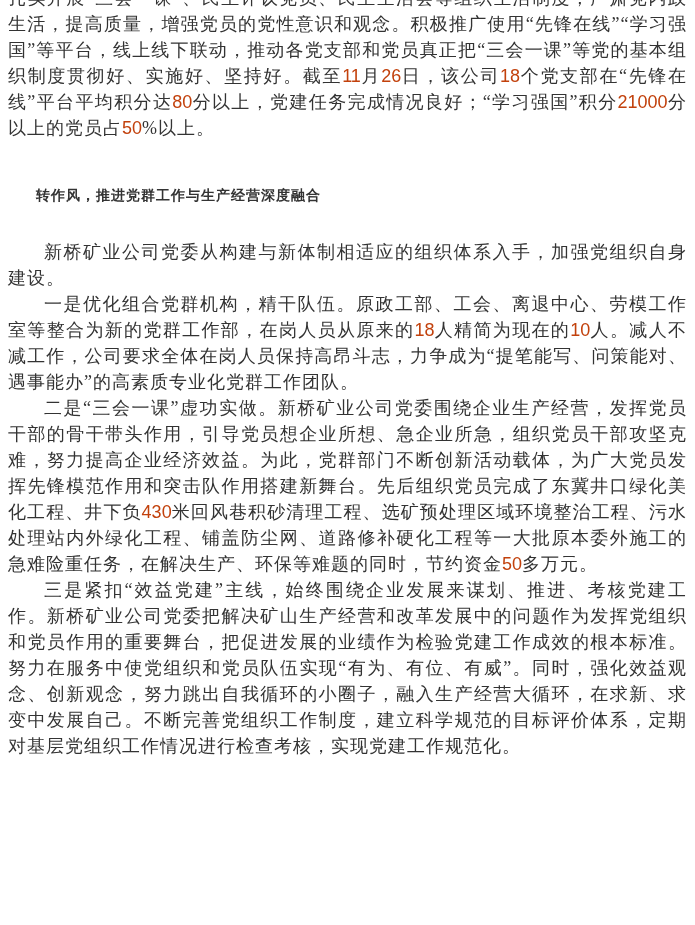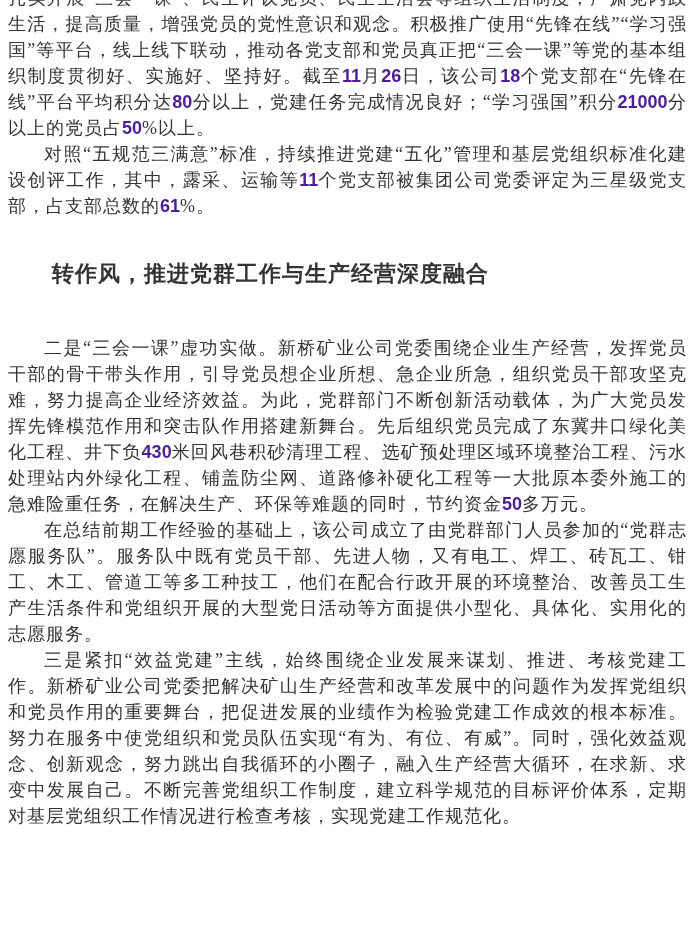--- a/index.html
+++ b/index.html
@@ -16,39 +16,38 @@
     line-height: 26px;
     letter-spacing: 1px;
     text-align: justify;
     word-break: break-all;
   }
   .para { margin: 0; }
   .para.indent { text-indent: 2em; }
   .clip-wrap { height: 11px; overflow: hidden; }
   .clip-wrap .para { margin-top: -15px; }
   .section-heading {
-    font-size: 22px;
+    font-size: 14px;
     font-weight: bold;
-    margin: 42px 0 48px 0;
+    margin: 42px 0 30px 0;
     text-indent: 2em;
     letter-spacing: 1px;
   }
   .num {
-    color: #4c1d95;
+    color: #c2410c;
     font-family: "Liberation Sans", "DejaVu Sans", sans-serif;
     letter-spacing: 0;
-    font-weight: bold;
   }
 </style>
 </head>
 <body>
 
 <div class="article">
     <div class="clip-wrap">
       <p class="para"><span>扎实开展“三会一课”、民主评议党员、民主生活会等组织生活制度，严肃党内政治</span></p>
     </div>
     <p class="para"><span>生活，提高质量，增强党员的党性意识和观念。积极推广使用“先锋在线”“学习强国”等平台，线上线下联动，推动各党支部和党员真正把“三会一课”等党的基本组织制度贯彻好、实施好、坚持好。截至</span><span class="num">11</span><span>月</span><span class="num">26</span><span>日，该公司</span><span class="num">18</span><span>个党支部在“先锋在线”平台平均积分达</span><span class="num">80</span><span>分以上，党建任务完成情况良好；“学习强国”积分</span><span class="num">21000</span><span>分以上的党员占</span><span class="num">50</span><span>%以上。</span></p>
-    <p class="para indent"><span>对照“五规范三满意”标准，持续推进党建“五化”管理和基层党组织标准化建设创评工作，其中，露采、运输等</span><span class="num">11</span><span>个党支部被集团公司党委评定为三星级党支部，占支部总数的</span><span class="num">61</span><span>%。</span></p>
     <h2 class="section-heading"><span>转作风，推进党群工作与生产经营深度融合</span></h2>
+    <p class="para indent"><span>新桥矿业公司党委从构建与新体制相适应的组织体系入手，加强党组织自身建设。</span></p>
+    <p class="para indent"><span>一是优化组合党群机构，精干队伍。原政工部、工会、离退中心、劳模工作室等整合为新的党群工作部，在岗人员从原来的</span><span class="num">18</span><span>人精简为现在的</span><span class="num">10</span><span>人。减人不减工作，公司要求全体在岗人员保持高昂斗志，力争成为“提笔能写、问策能对、遇事能办”的高素质专业化党群工作团队。</span></p>
     <p class="para indent"><span>二是“三会一课”虚功实做。新桥矿业公司党委围绕企业生产经营，发挥党员干部的骨干带头作用，引导党员想企业所想、急企业所急，组织党员干部攻坚克难，努力提高企业经济效益。为此，党群部门不断创新活动载体，为广大党员发挥先锋模范作用和突击队作用搭建新舞台。先后组织党员完成了东冀井口绿化美化工程、井下负</span><span class="num">430</span><span>米回风巷积砂清理工程、选矿预处理区域环境整治工程、污水处理站内外绿化工程、铺盖防尘网、道路修补硬化工程等一大批原本委外施工的急难险重任务，在解决生产、环保等难题的同时，节约资金</span><span class="num">50</span><span>多万元。</span></p>
-    <p class="para indent"><span>在总结前期工作经验的基础上，该公司成立了由党群部门人员参加的“党群志愿服务队”。服务队中既有党员干部、先进人物，又有电工、焊工、砖瓦工、钳工、木工、管道工等多工种技工，他们在配合行政开展的环境整治、改善员工生产生活条件和党组织开展的大型党日活动等方面提供小型化、具体化、实用化的志愿服务。</span></p>
     <p class="para indent"><span>三是紧扣“效益党建”主线，始终围绕企业发展来谋划、推进、考核党建工作。新桥矿业公司党委把解决矿山生产经营和改革发展中的问题作为发挥党组织和党员作用的重要舞台，把促进发展的业绩作为检验党建工作成效的根本标准。努力在服务中使党组织和党员队伍实现“有为、有位、有威”。同时，强化效益观念、创新观念，努力跳出自我循环的小圈子，融入生产经营大循环，在求新、求变中发展自己。不断完善党组织工作制度，建立科学规范的目标评价体系，定期对基层党组织工作情况进行检查考核，实现党建工作规范化。</span></p>
   </div>
 
 </body></html>

